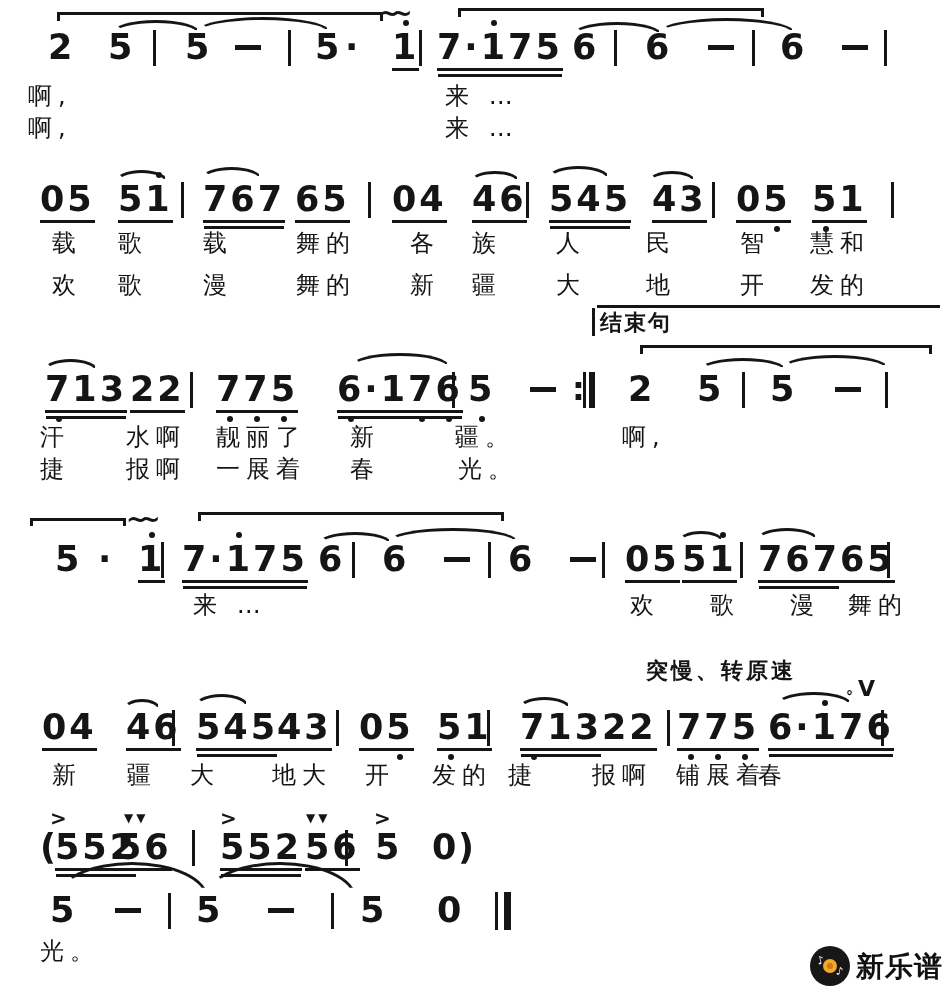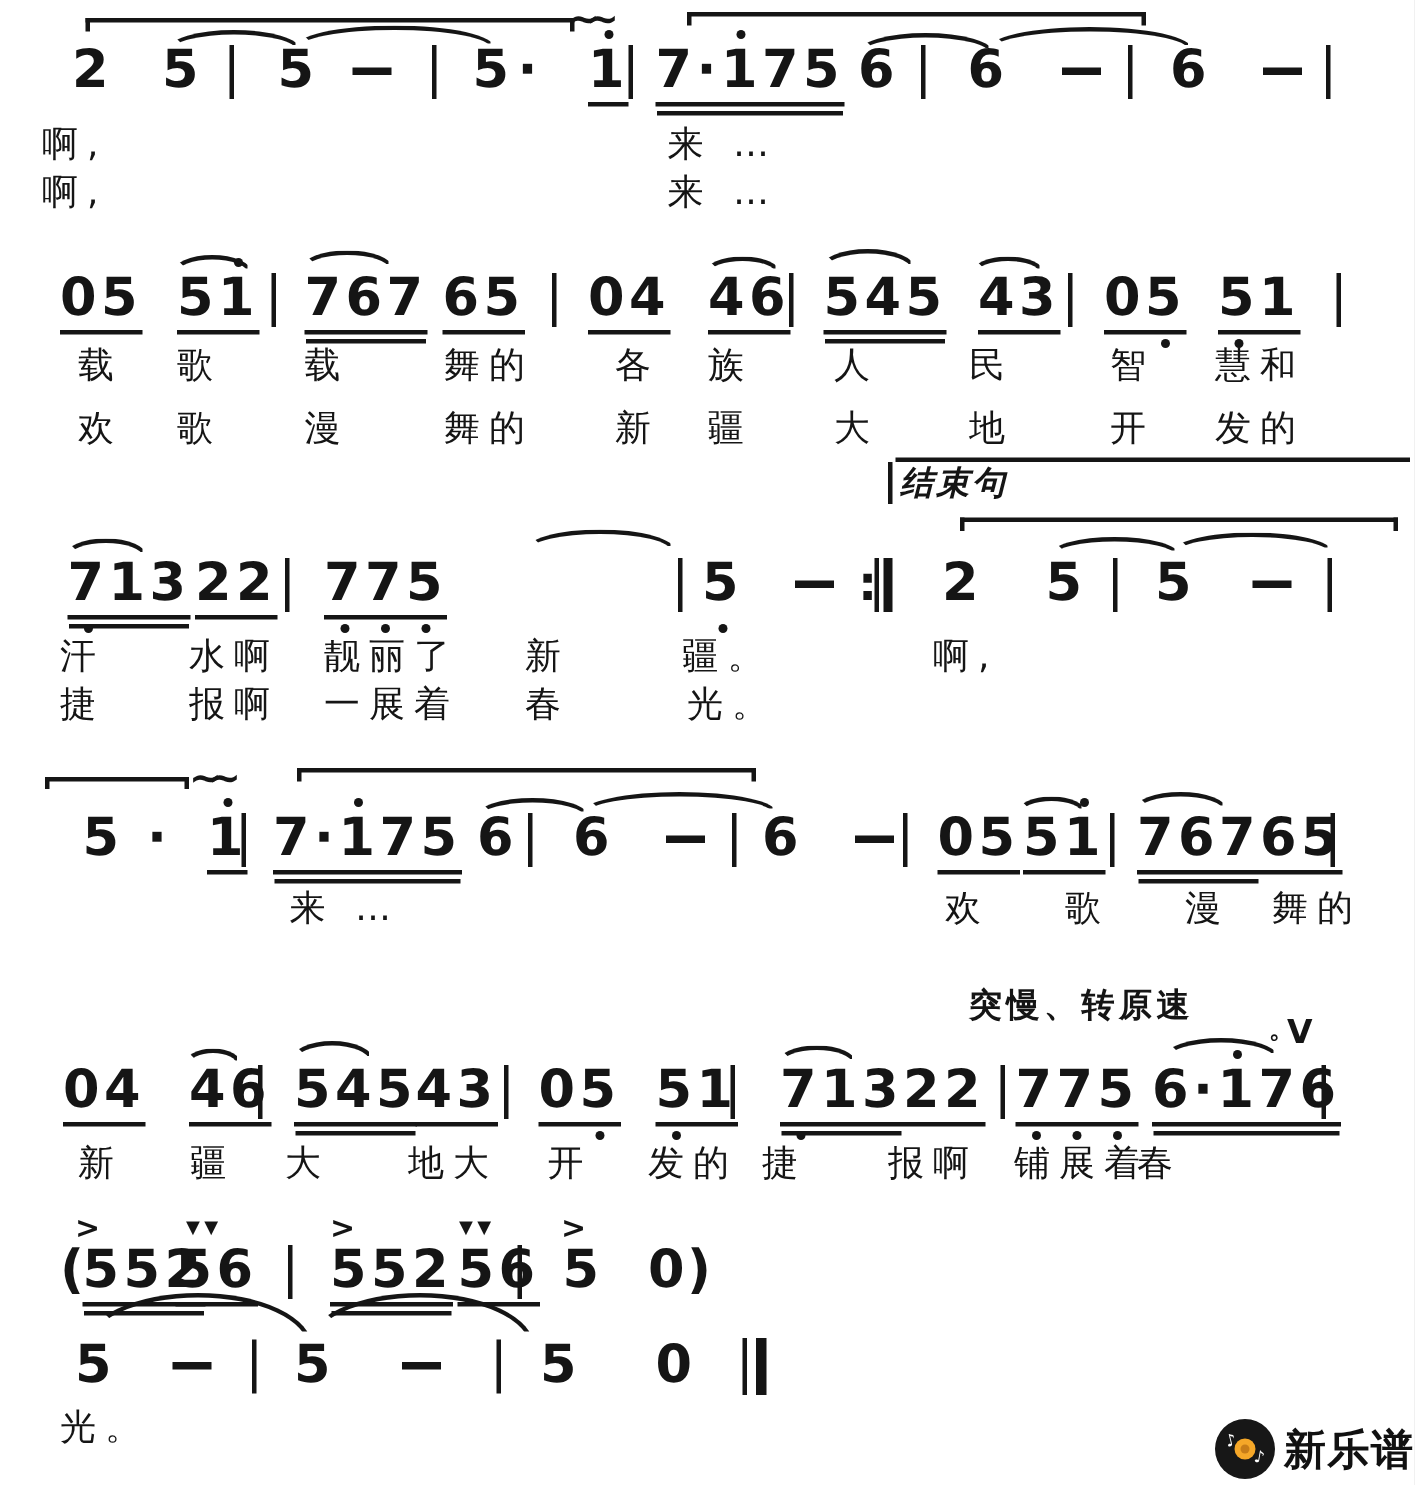--- a/index.html
+++ b/index.html
@@ -119,20 +119,21 @@
     <div class="lyr" style="left: 410px; top: 272px; position: absolute;">新</div>
     <div class="lyr" style="left: 472px; top: 272px; position: absolute;">疆</div>
     <div class="lyr" style="left: 556px; top: 272px; position: absolute;">大</div>
     <div class="lyr" style="left: 646px; top: 272px; position: absolute;">地</div>
     <div class="lyr" style="left: 740px; top: 272px; position: absolute;">开</div>
     <div class="lyr" style="left: 810px; top: 272px; position: absolute;">发的</div>
     <div class="num u2" style="left: 45px; top: 372px; position: absolute;"><span class="ch">7<i class="dB"></i></span><span class="ch">1</span><span class="ch">3</span></div>
     <div class="num u1" style="left: 130px; top: 372px; position: absolute;"><span class="ch">2</span><span class="ch">2</span></div>
     <div class="bar" style="left: 190px; top: 372px; width: 3px; height: 36px; position: absolute;"></div>
     <div class="num u1" style="left: 216px; top: 372px; position: absolute;"><span class="ch">7<i class="dB"></i></span><span class="ch">7<i class="dB"></i></span><span class="ch">5<i class="dB"></i></span></div>
+    <div class="num u2" style="left: 337px; top: 372px; position: absolute;"><span class="ch">6<i class="dB"></i></span><span class="ch">·</span><span class="ch">1</span><span class="ch">7<i class="dB"></i></span><span class="ch">6<i class="dB"></i></span></div>
     <div class="bar" style="left: 452px; top: 372px; width: 3px; height: 36px; position: absolute;"></div>
     <div class="num" style="left: 468px; top: 372px; position: absolute;"><span class="ch">5<i class="dB"></i></span></div>
     <div class="dashrest" style="left: 530px; top: 387px; width: 26px; height: 5px; position: absolute;"></div>
     <div class="repdots" style="left: 572px; top: 373px; position: absolute;">:</div>
     <div class="bar" style="left: 583px; top: 372px; width: 3px; height: 36px; position: absolute;"></div>
     <div class="bar" style="left: 589px; top: 372px; width: 6px; height: 36px; position: absolute;"></div>
     <div class="num" style="left: 628px; top: 372px; position: absolute;"><span class="ch">2</span></div>
     <div class="num" style="left: 697px; top: 372px; position: absolute;"><span class="ch">5</span></div>
     <div class="bar" style="left: 742px; top: 372px; width: 3px; height: 36px; position: absolute;"></div>
     <div class="num" style="left: 770px; top: 372px; position: absolute;"><span class="ch">5</span></div>
@@ -149,21 +150,21 @@
     <div class="lyr" style="left: 350px; top: 424px; position: absolute;">新</div>
     <div class="lyr" style="left: 455px; top: 424px; position: absolute;">疆。</div>
     <div class="lyr" style="left: 622px; top: 424px; position: absolute;">啊,</div>
     <div class="lyr" style="left: 40px; top: 456px; position: absolute;">捷</div>
     <div class="lyr" style="left: 126px; top: 456px; position: absolute;">报啊</div>
     <div class="lyr" style="left: 216px; top: 456px; position: absolute;">一展着</div>
     <div class="lyr" style="left: 350px; top: 456px; position: absolute;">春</div>
     <div class="lyr" style="left: 458px; top: 456px; position: absolute;">光。</div>
     <div class="hline" style="left: 597px; top: 305px; width: 343px; height: 3px; position: absolute;"></div>
     <div class="vtick" style="left: 592px; top: 308px; width: 3px; height: 28px; position: absolute;"></div>
-    <div class="endlabel" style="left: 600px; top: 312px; position: absolute; font-style: italic;">结束句</div>
+    <div class="endlabel" style="left: 600px; top: 312px; position: absolute;">结束句</div>
     <div class="num" style="left: 55px; top: 542px; position: absolute;"><span class="ch">5</span></div>
     <div class="num" style="left: 98px; top: 542px; position: absolute;"><span class="ch">·</span></div>
     <div class="num u1" style="left: 138px; top: 542px; position: absolute;"><span class="ch">1<i class="dA"></i></span></div>
     <div class="bar" style="left: 161px; top: 542px; width: 3px; height: 36px; position: absolute;"></div>
     <div class="num u2" style="left: 182px; top: 542px; position: absolute;"><span class="ch">7</span><span class="ch">·</span><span class="ch">1<i class="dA"></i></span><span class="ch">7</span><span class="ch">5</span></div>
     <div class="num" style="left: 318px; top: 542px; position: absolute;"><span class="ch">6</span></div>
     <div class="bar" style="left: 352px; top: 542px; width: 3px; height: 36px; position: absolute;"></div>
     <div class="num" style="left: 382px; top: 542px; position: absolute;"><span class="ch">6</span></div>
     <div class="dashrest" style="left: 444px; top: 557px; width: 26px; height: 5px; position: absolute;"></div>
     <div class="bar" style="left: 488px; top: 542px; width: 3px; height: 36px; position: absolute;"></div>

